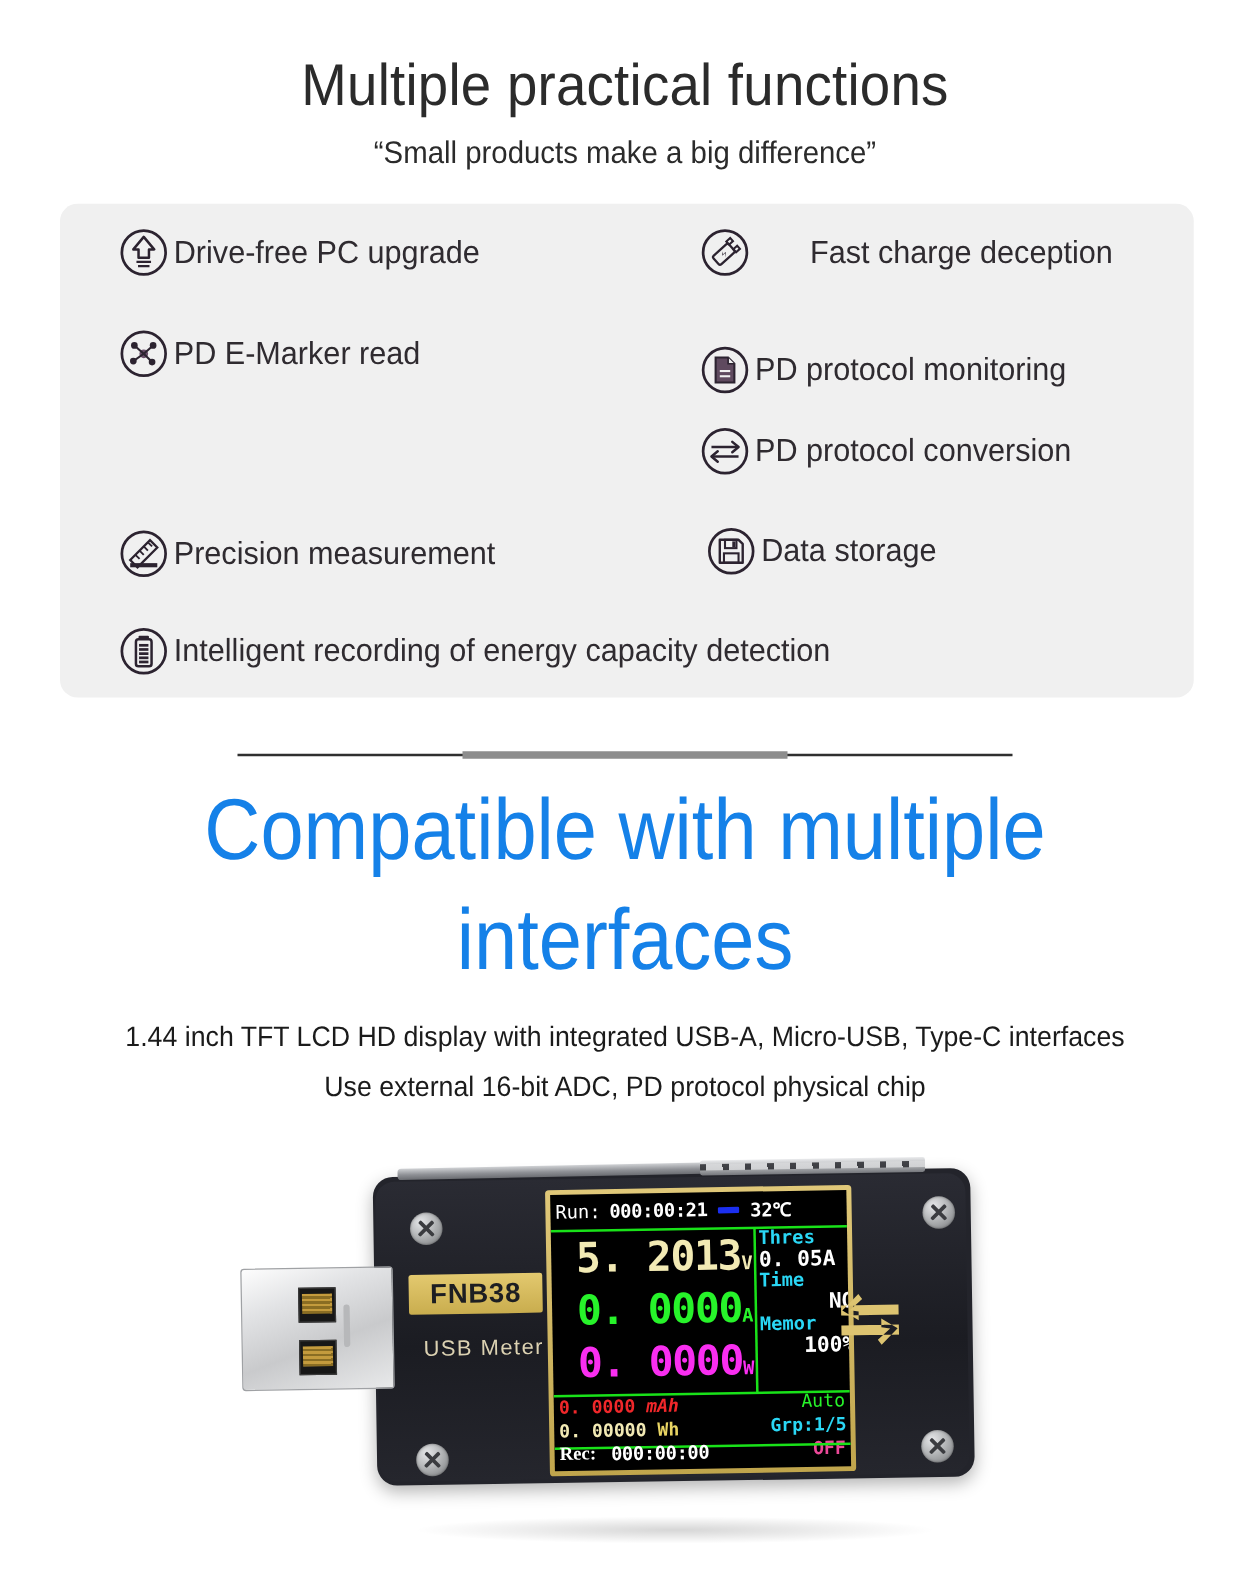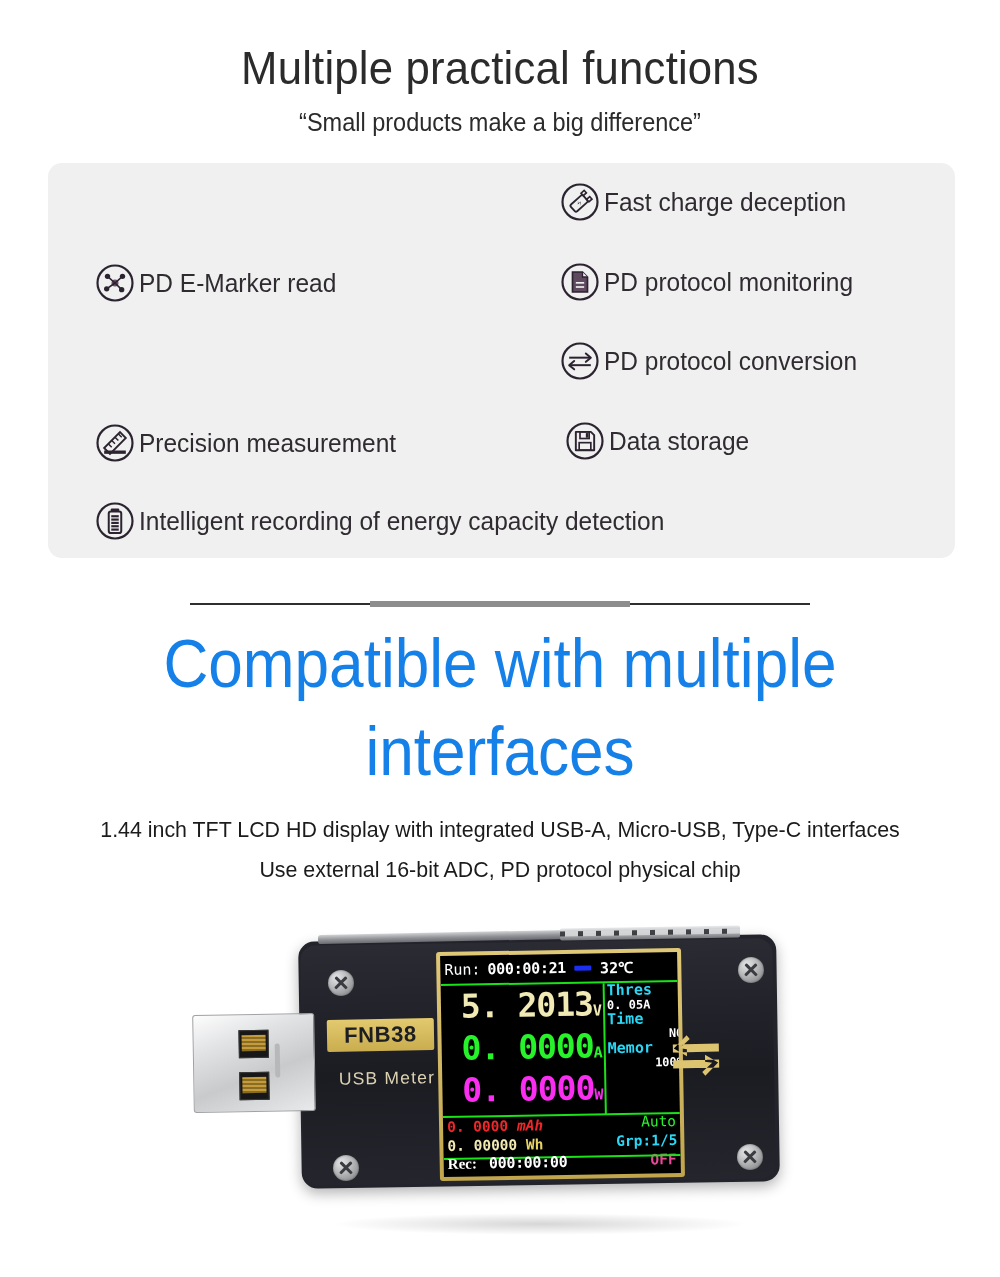--- a/index.html
+++ b/index.html
@@ -33,22 +33,22 @@
   .feat .lbl{
     font-size:25.5px;color:#2f2b30;white-space:nowrap;
     transform:scaleX(.96);transform-origin:left center;
     margin-left:4px;
   }
   .f-r1l{left:95px;top:182px;}
   .f-r2l{left:95px;top:263px;}
   .f-r3l{left:95px;top:341px;}
   .f-r4l{left:95px;top:423px;}
   .f-r5l{left:95px;top:501px;}
-  .f-r1r{left:560px;top:182px;}
-  .f-r2r{left:560px;top:262px;}
+  .f-r1r{left:560px;top:182px;gap:44px;}
+  .f-r2r{left:560px;top:276px;}
   .f-r3r{left:560px;top:341px;}
   .f-r4r{left:565px;top:421px;}
 
   
   .divider{position:absolute;left:190px;top:600px;width:620px;height:8px;}
   .divider .thin{position:absolute;left:0;top:3px;width:620px;height:1.6px;background:#2f2f2f;}
   .divider .thick{position:absolute;left:180px;top:1px;width:260px;height:6px;background:#8d8d8d;}
 
   
   .blue-h{
@@ -188,21 +188,21 @@
     position:absolute;left:0;width:160px;text-align:right;
     font-size:33px;font-weight:700;letter-spacing:-1px;line-height:1;
   }
   .big .u{font-size:15px;vertical-align:baseline;}
   .v{top:4px;color:#f2eab4;}
   .a{top:46px;color:#27f32a;}
   .w{top:88px;color:#f92ef0;}
 
   .side{position:absolute;left:166px;top:30px;width:76px;color:#fff;}
   .side .k{color:#2ad7f5;font-size:15px;font-weight:700;line-height:1.05;}
-  .side .val{color:#fff;font-size:12px;font-weight:700;line-height:1.1;}
+  .side .val{color:#fff;font-size:17px;font-weight:700;line-height:1.1;}
   .side .r{text-align:right;}
 
   .mid{position:absolute;left:0;top:161px;width:100%;height:44px;color:#fff;}
   .mah{position:absolute;left:4px;top:2px;font-size:14.5px;font-weight:700;color:#f0272a;}
   .wh{position:absolute;left:4px;top:21px;font-size:14.5px;font-weight:700;color:#f2eab4;}
   .mah .unit{color:#f0272a;font-style:italic;}
   .wh .unit{color:#e8d463;}
   .auto{position:absolute;right:4px;top:0px;font-size:14.5px;font-weight:400;color:#27f32a;}
   .grp{position:absolute;right:3px;top:19px;font-size:14.5px;font-weight:700;color:#2ad7f5;}
   .off{position:absolute;right:4px;top:38px;font-size:14.5px;font-weight:700;color:#ec4899;}
@@ -222,20 +222,29 @@
 </head>
 <body>
 
 <div class="page">
 
   <div class="title">Multiple practical functions</div>
   <div class="subtitle">“Small products make a big difference”</div>
 
   <div class="panel"></div>
 
+  <div class="feat f-r1l">
+    <svg class="ico" viewBox="0 0 48 48">
+      <circle cx="24" cy="24" r="21" fill="none" stroke="#2c2330" stroke-width="2.6"></circle>
+      <path d="M24 9 L34 21 L29 21 L29 29 L19 29 L19 21 L14 21 Z" fill="none" stroke="#2c2330" stroke-width="2.4" stroke-linejoin="round"></path>
+      <line x1="17" y1="33" x2="31" y2="33" stroke="#2c2330" stroke-width="2.2"></line>
+      <line x1="18.5" y1="37" x2="29.5" y2="37" stroke="#2c2330" stroke-width="2.2"></line>
+    </svg>
+    <span class="lbl">Drive-free PC upgrade</span>
+  </div>
 
   <div class="feat f-r2l">
     <svg class="ico" viewBox="0 0 48 48">
       <circle cx="24" cy="24" r="21" fill="none" stroke="#2c2330" stroke-width="2.6"></circle>
       <circle cx="24" cy="24" r="4.2" fill="#6b4f6b"></circle>
       <circle cx="15" cy="16" r="3.2" fill="#2c2330"></circle>
       <circle cx="33" cy="16" r="3.2" fill="#2c2330"></circle>
       <circle cx="14" cy="31" r="3.2" fill="#2c2330"></circle>
       <circle cx="32" cy="32" r="3.2" fill="#2c2330"></circle>
       <line x1="24" y1="24" x2="15" y2="16" stroke="#2c2330" stroke-width="2"></line>

